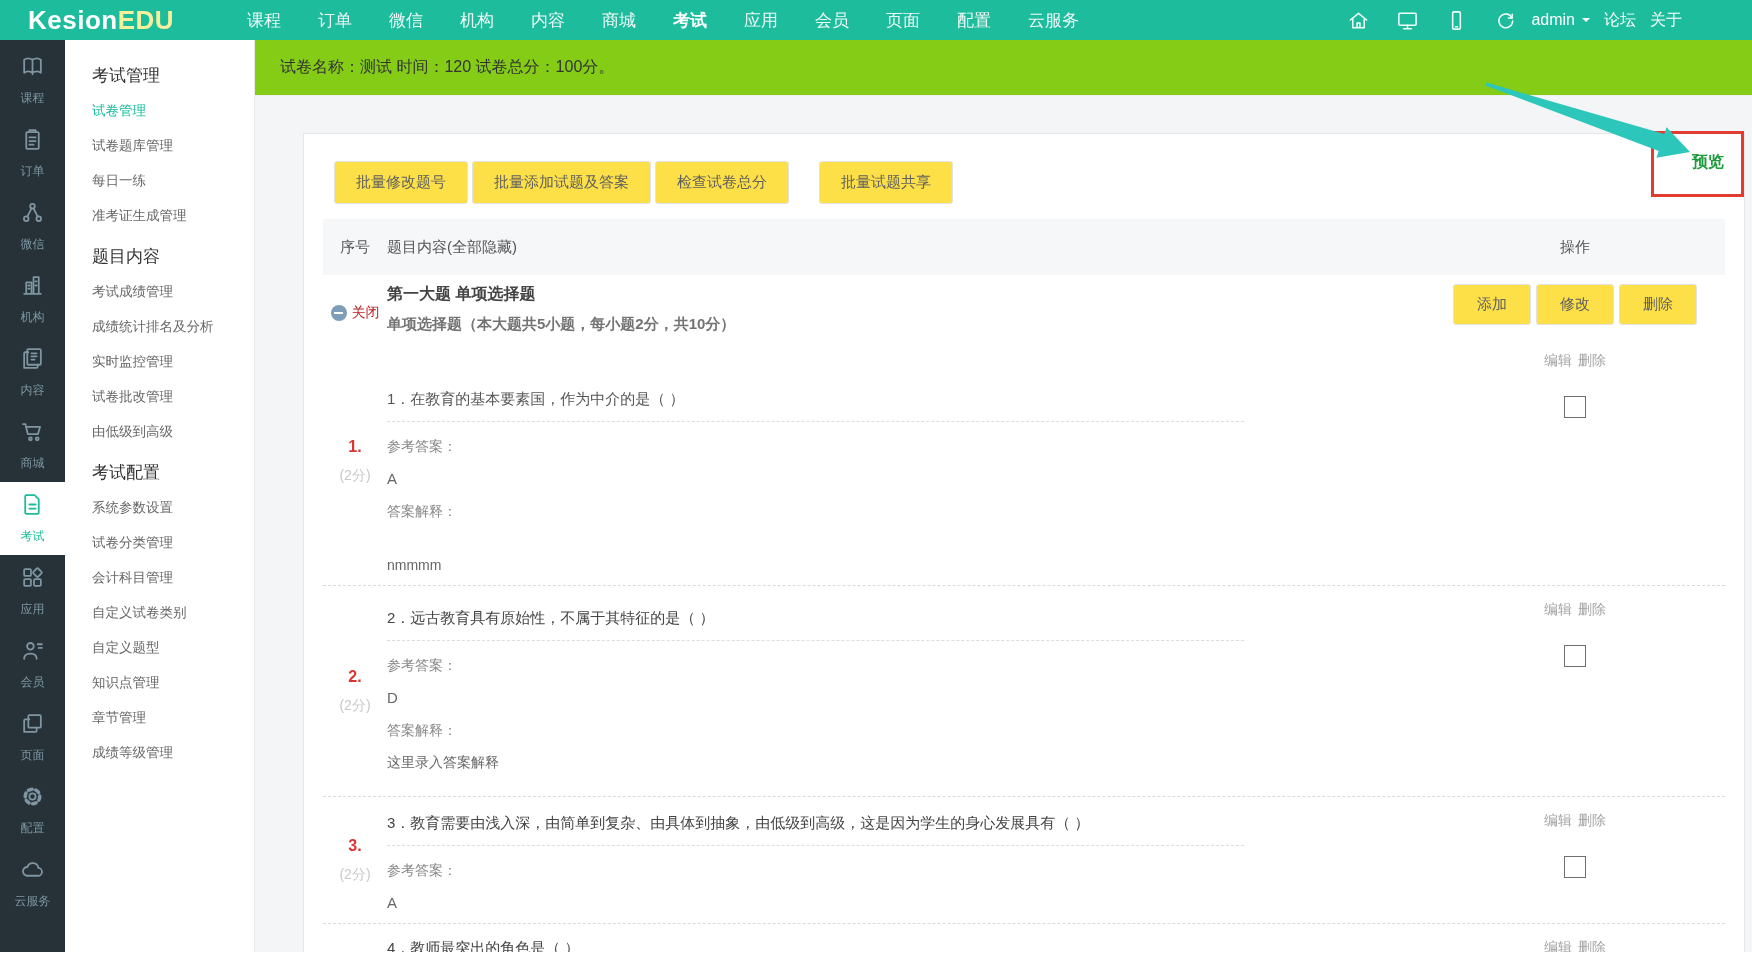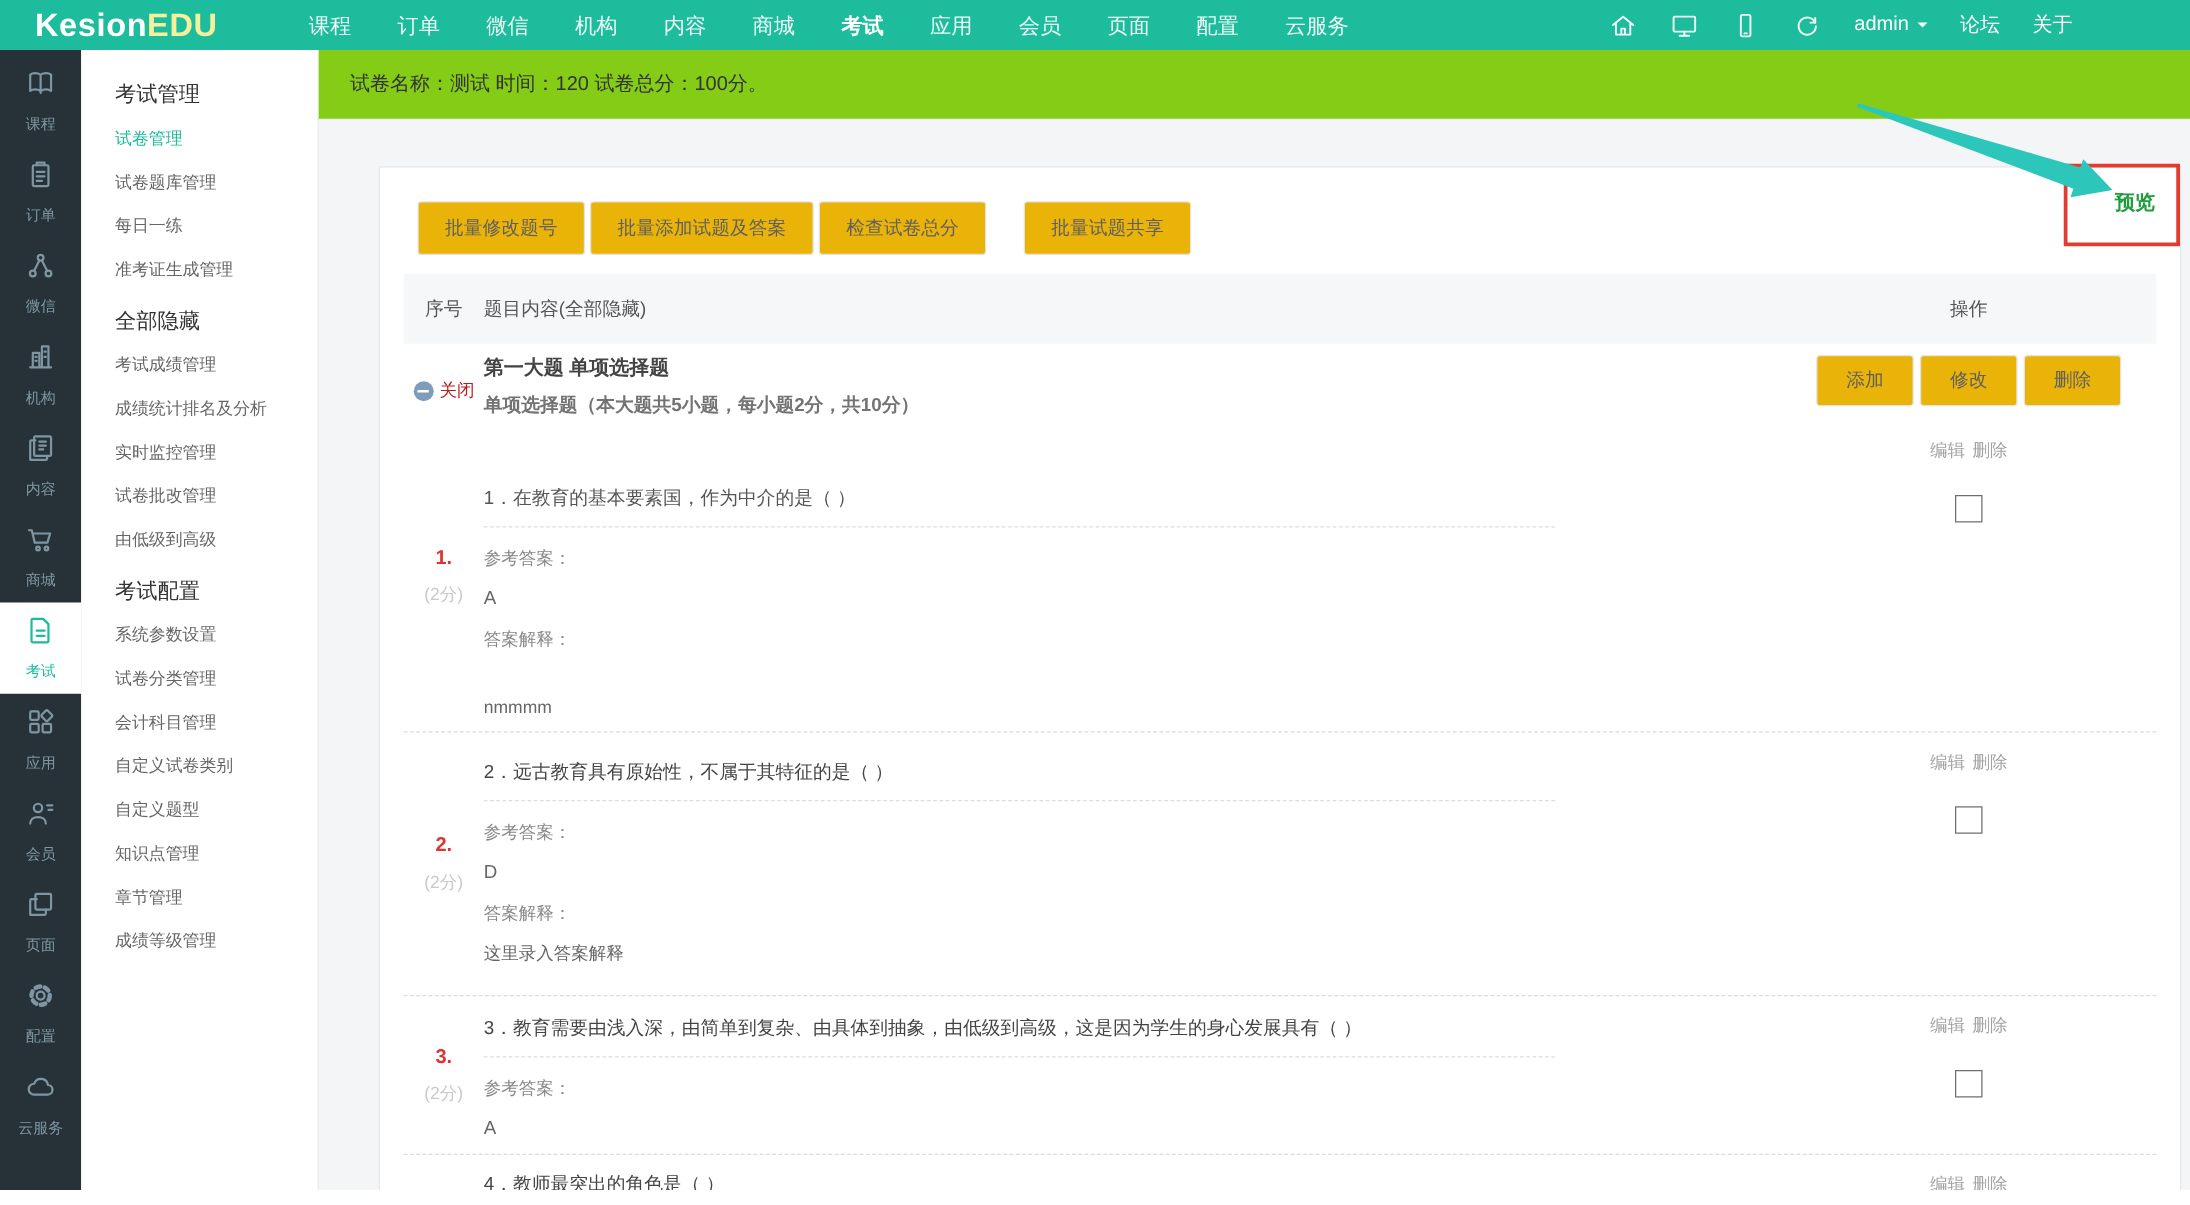--- a/index.html
+++ b/index.html
@@ -9,21 +9,21 @@
            --teal:#1cbc9c; --teal2:#1abc9c; --annot-red:#e23b30; --arrow:#2cc7ba;
            --green:#1f9c3d; --wm-red:#e90f0f; }
 
   
   .navbar { display:flex; align-items:center; height:40px; background:var(--teal); color:#fff; }
   .logo { width:247px; padding-left:28px; font-size:26px; font-weight:bold; letter-spacing:.5px; cursor:pointer; }
   .logo .p2 { color:#f6ef9b; }
   .nav-items { display:flex; gap:37px; font-size:17px; }
   .nav-item { opacity:.92; cursor:pointer; white-space:nowrap; }
   .nav-item.active { font-weight:bold; opacity:1; }
-  .nav-right { margin-left:auto; display:flex; align-items:center; gap:26px; padding-right:94px; font-size:16px; }
+  .nav-right { margin-left:auto; display:flex; align-items:center; gap:14px; padding-right:70px; font-size:16px; }
   .nav-ico { width:23px; height:23px; cursor:pointer; display:block; }
   .nav-ico svg { width:100%; height:100%; fill:none; stroke:#f2fffb; stroke-width:1.6;
                  stroke-linecap:round; stroke-linejoin:round; }
   .admin { display:flex; align-items:center; gap:7px; cursor:pointer; }
   .caret { width:0; height:0; border:4.5px solid transparent; border-top-color:#fff; margin-top:4px; }
   .nav-link { cursor:pointer; }
 
   
   .page-body { display:flex; height:912px; }
 
@@ -46,21 +46,21 @@
              font-size:16px; color:#333; border-bottom:1px solid #f0f0f0; flex:none; }
   .content { flex:1; position:relative; overflow:hidden; }
 
   .card { position:relative; margin:37px 7px 0 48px; background:#fff; border:1px solid #e4e6e8; height:900px; }
   .preview { position:absolute; top:18px; right:20px; font-size:16px; font-weight:bold;
              color:var(--green); cursor:pointer; z-index:5; }
   .annot-box { position:absolute; top:-3px; right:0; width:93px; height:66px;
                border:3px solid var(--annot-red); pointer-events:none; z-index:6; }
 
   .toolbar { margin:27px 0 0 30px; display:flex; gap:4px; }
-  .btn { background:#eab308; border:1px solid #e2e2e2; border-radius:3px; padding:11px 21px;
+  .btn { background:#fde047; border:1px solid #e2e2e2; border-radius:3px; padding:11px 21px;
          font-size:15px; color:#606060; cursor:pointer; white-space:nowrap; }
   .toolbar .btn:last-child { margin-left:26px; }
 
   .qtable { margin:15px 19px 0 19px; }
   .trow { display:grid; grid-template-columns:64px 1fr 300px; }
   .thead { background:#f5f7f9; height:56px; align-items:center; color:#555; font-size:15px; }
   .th-seq, .th-action { text-align:center; }
 
   .grow { height:62px; padding-top:9px; }
   .gr-toggle { display:flex; align-items:center; justify-content:center; gap:5px; color:#b91c1c;
@@ -238,21 +238,21 @@
 
     <div class="submenu">
         <div class="sec">
           <div class="sec-title">考试管理</div>
           <div class="sub-item active">试卷管理</div>
           <div class="sub-item">试卷题库管理</div>
           <div class="sub-item">每日一练</div>
           <div class="sub-item">准考证生成管理</div>
         </div>
         <div class="sec">
-          <div class="sec-title">全部隐藏</div>
+          <div class="sec-title">题目内容</div>
           <div class="sub-item">考试成绩管理</div>
           <div class="sub-item">成绩统计排名及分析</div>
           <div class="sub-item">实时监控管理</div>
           <div class="sub-item">试卷批改管理</div>
           <div class="sub-item">由低级到高级</div>
         </div>
         <div class="sec">
           <div class="sec-title">考试配置</div>
           <div class="sub-item">系统参数设置</div>
           <div class="sub-item">试卷分类管理</div>

